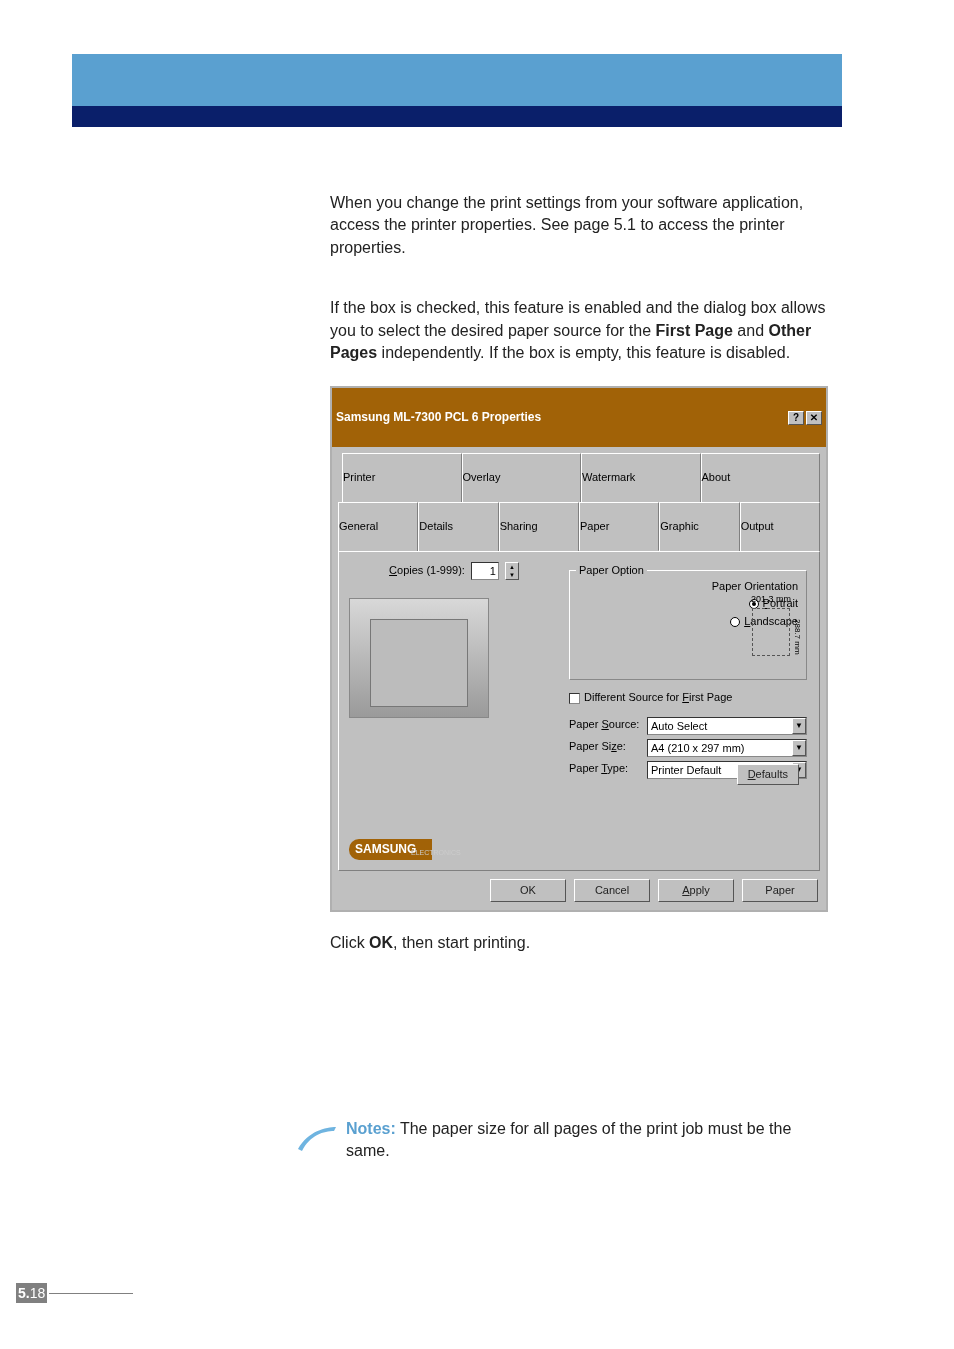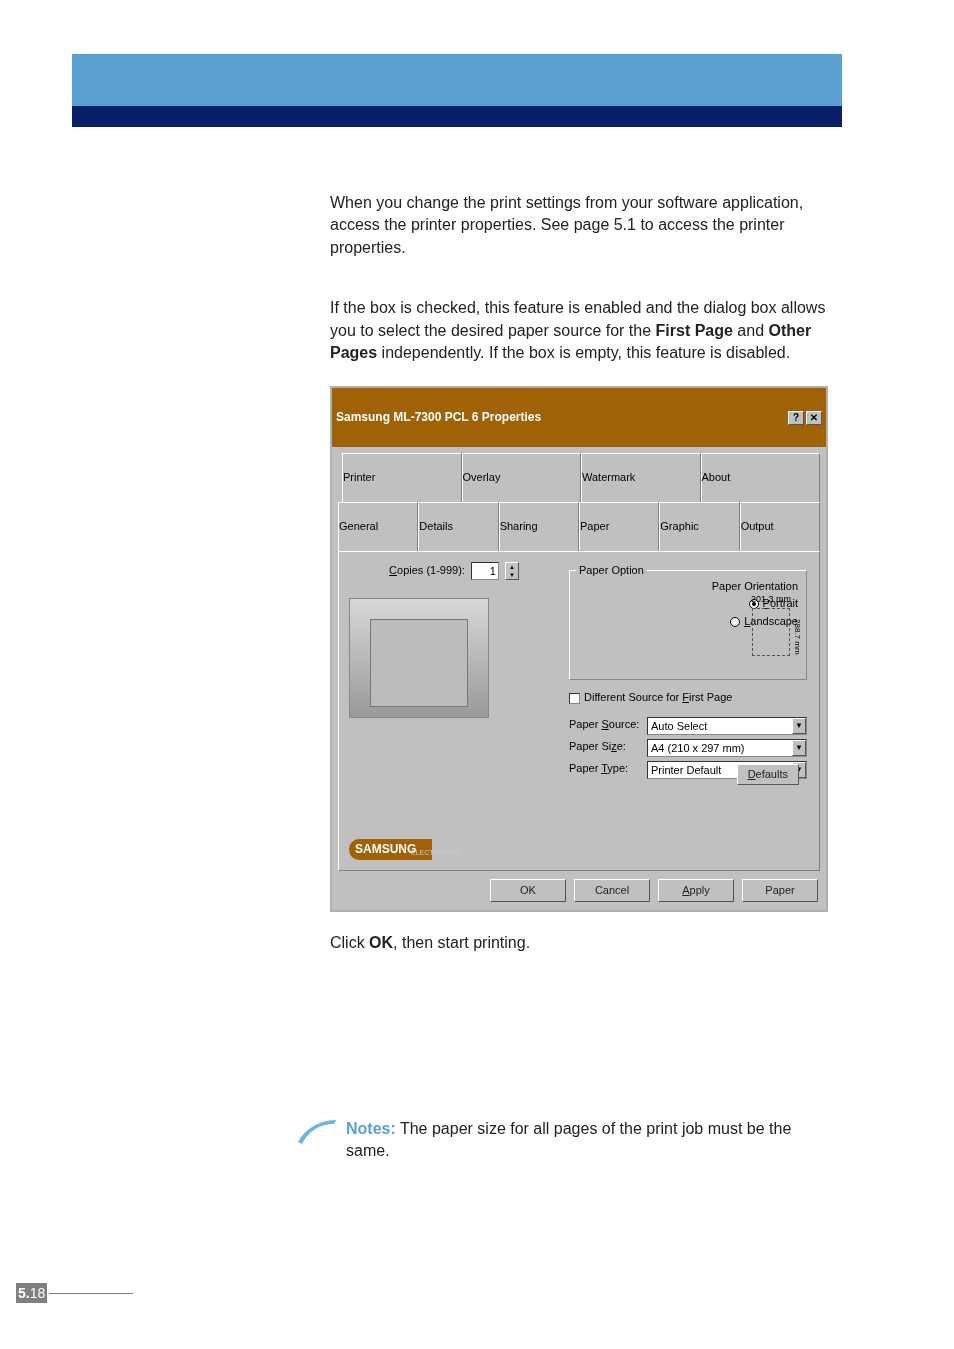--- a/index.html
+++ b/index.html
@@ -252,21 +252,21 @@
     border-right-color: #555;
     border-bottom-color: #555;
     font-size: 11px;
   }
   .notes-block {
     position: absolute;
     top: 1118px;
     left: 296px;
     width: 540px;
     display: flex;
-    align-items: flex-start;
+    align-items: center;
     gap: 8px;
   }
   .note-icon {
     width: 42px;
     height: 30px;
     position: relative;
     flex-shrink: 0;
   }
   .note-icon svg { width: 42px; height: 30px; }
   .notes-text { font-size: 16px; line-height: 1.4; color: #222; }

